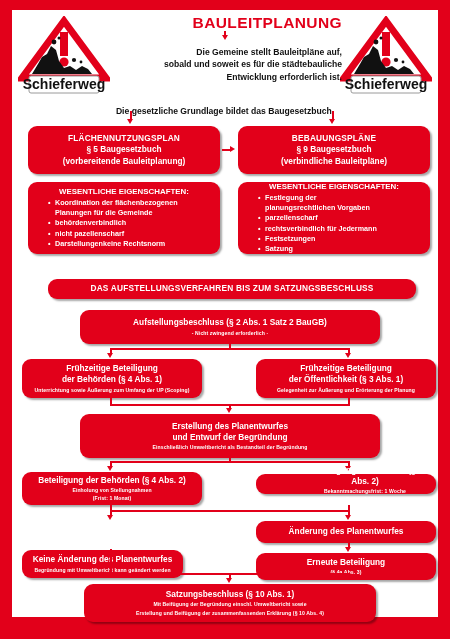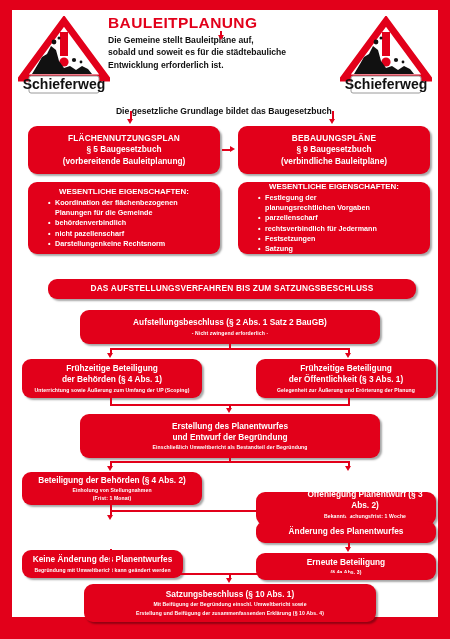--- a/index.html
+++ b/index.html
@@ -10,21 +10,21 @@
   .poster{position:relative;width:450px;height:639px;background:#e2001a;box-sizing:border-box;}
   .inner{position:absolute;left:12px;top:10px;width:426px;height:607px;background:#ffffff;}
 
   
   .header{position:relative;height:108px;}
   .logo{position:absolute;top:6px;width:92px;height:82px;}
   .logo.left{left:6px;}
   .logo.right{right:6px;}
   .logo svg{display:block;width:92px;height:82px;}
 
-  .head-center{position:absolute;left:96px;right:104px;top:4px;text-align:left;}
+  .head-center{position:absolute;left:96px;right:96px;top:4px;text-align:right;}
   .title{color:#e2001a;font-size:15.5px;font-weight:bold;letter-spacing:.4px;margin:0 0 2px;}
   .subtitle{color:#111;font-size:8.6px;font-weight:bold;line-height:1.45;margin:0;}
   .subtitle2{color:#111;font-size:8.6px;font-weight:bold;margin:10px 0 0;white-space:nowrap;}
 
   
   .box{position:absolute;background:#e2001a;border-radius:9px;color:#fff;
        box-shadow:2px 2px 2px rgba(0,0,0,.35);box-sizing:border-box;
        display:flex;flex-direction:column;align-items:center;justify-content:center;
        text-align:center;padding:4px 6px;}
   .box .ln{font-size:8.3px;font-weight:bold;line-height:1.35;}
@@ -79,21 +79,21 @@
         <circle cx="63" cy="46" r="1.4" fill="#111111"></circle>
         <rect x="11" y="60" width="70" height="17" rx="2" fill="#ffffff" stroke="#9a9a9a" stroke-width="1"></rect>
         <text x="46" y="73" font-family="Liberation Sans, sans-serif" font-size="14" font-weight="bold" fill="#111111" text-anchor="middle">Schieferweg</text>
       </svg>
     </div>
 
     <div class="head-center">
       <p class="title">BAULEITPLANUNG</p>
       <div class="arrow-d" style="left:50%;margin-left:-3.5px;top:21px;"></div>
       <div class="vline" style="left:50%;margin-left:-1px;top:17px;height:5px;"></div>
-      <p class="subtitle" style="margin-top:2px;">Die Gemeine stellt Bauleitpläne auf,</p>
+      <p class="subtitle" style="margin-top:14px;">Die Gemeine stellt Bauleitpläne auf,</p>
       <p class="subtitle">sobald und soweit es für die städtebauliche</p>
       <p class="subtitle">Entwicklung erforderlich ist.</p>
     </div>
 
     <div style="position:absolute;left:0;right:0;top:86px;text-align:center;">
       <p class="subtitle2">Die gesetzliche Grundlage bildet das Baugesetzbuch.</p>
     </div>
   </div>
 
   <div class="vline" style="left:118px;top:101px;height:9px;"></div>
@@ -185,21 +185,21 @@
   <div class="arrow-d" style="left:94.5px;top:456px;"></div>
   <div class="vline" style="left:336px;top:451px;height:6px;"></div>
   <div class="arrow-d" style="left:332.5px;top:456px;"></div>
 
   <div class="box" style="left:10px;top:462px;width:180px;height:33px;text-align:right;">
     <div class="ln">Beteiligung der Behörden (§ 4 Abs. 2)</div>
     <div class="sm">Einholung von Stellungnahmen</div>
     <div class="sm">(Frist: 1 Monat)</div>
   </div>
 
-  <div class="box" style="left:244px;top:482px;width:180px;height:33px;padding-left:44px;">
+  <div class="box" style="left:244px;top:464px;width:180px;height:20px;padding-left:44px;">
     <div class="ln">Offenlegung Planentwurf (§ 3 Abs. 2)</div>
     <div class="sm">Bekanntmachungsfrist: 1 Woche</div>
     <div class="sm">Dauer: 1 Monat</div>
   </div>
 
   <div class="vline" style="left:98px;top:495px;height:6px;"></div>
   <div class="vline" style="left:336px;top:495px;height:6px;"></div>
   <div class="hline" style="left:98px;top:500px;width:240px;"></div>
   <div class="vline" style="left:98px;top:500px;height:6px;"></div>
   <div class="arrow-d" style="left:94.5px;top:505px;"></div>

